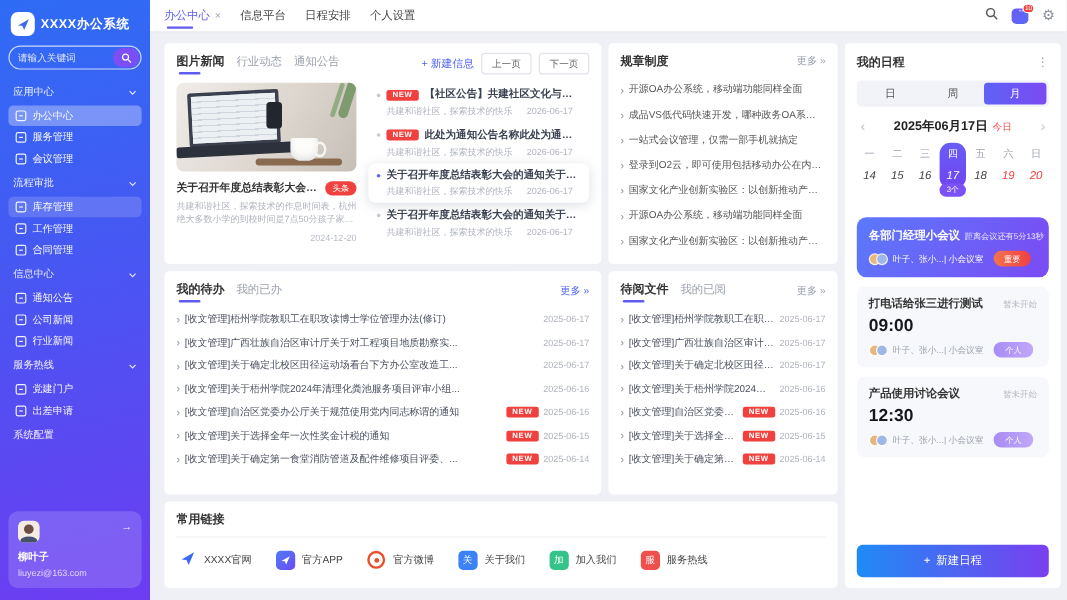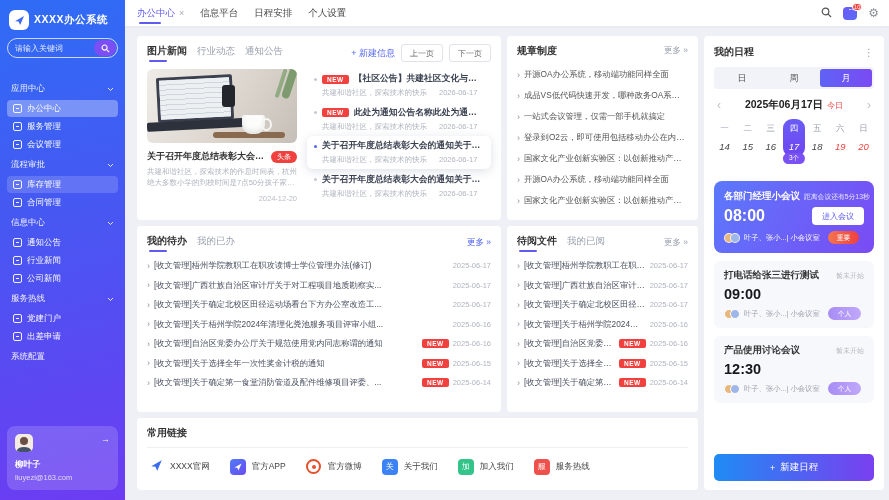--- a/index.html
+++ b/index.html
@@ -4,21 +4,21 @@
 <style>
   * { margin:0; padding:0; box-sizing:border-box; }
   html,body { width:889px; height:500px; overflow:hidden; }
   body { font-family:"Liberation Sans","DejaVu Sans",sans-serif; background:#eef0f5; display:flex; color:#333; }
 
   
   .sidebar { width:125px; flex:0 0 125px; background:linear-gradient(168deg,#2e6cf5 0%,#4a55f2 48%,#6d3cf2 100%); color:#fff; display:flex; flex-direction:column; padding:8px 7px 10px; position:relative; }
   .logo-row { display:flex; align-items:center; gap:5px; padding:2px 2px 8px; }
   .logo-box { width:20px; height:20px; background:#fff; border-radius:6px; display:flex; align-items:center; justify-content:center; flex:0 0 20px; }
   .logo-title { font-size:10.5px; font-weight:bold; letter-spacing:.5px; white-space:nowrap; }
-  .search { height:20px; border:1px solid rgba(255,255,255,.75); border-radius:10px; display:flex; align-items:center; padding:1px; margin-bottom:20px; }
+  .search { height:20px; border:1px solid rgba(255,255,255,.75); border-radius:10px; display:flex; align-items:center; padding:1px; margin-bottom:8px; }
   .search input { flex:1; min-width:0; background:transparent; border:none; outline:none; color:#fff; font-size:8px; padding:0 6px; font-family:inherit; }
   .search input::placeholder { color:rgba(255,255,255,.85); }
   .search-btn { width:22px; height:16px; border:none; background:#7b4ff5; border-radius:8px; display:flex; align-items:center; justify-content:center; cursor:pointer; flex:0 0 22px; }
   nav { flex:1; min-height:0; }
   .sec { display:flex; align-items:center; justify-content:space-between; font-size:8.5px; color:rgba(255,255,255,.9); padding:5px 4px 4px; }
   .side-item { display:flex; align-items:center; gap:5px; height:17px; padding:0 6px; border-radius:4px; font-size:8.5px; color:rgba(255,255,255,.96); margin:1px 0; white-space:nowrap; }
   .side-item.active1 { background:rgba(255,255,255,.32); }
   .side-item.active2 { background:rgba(255,255,255,.16); }
   .mini-icon { width:9px; height:9px; border:1px solid rgba(255,255,255,.92); border-radius:2px; position:relative; flex:0 0 9px; }
   .mini-icon::after { content:""; position:absolute; left:2px; right:2px; top:3px; border-top:1px solid rgba(255,255,255,.92); }
@@ -205,40 +205,44 @@
       <span><svg width="7" height="5" viewBox="0 0 7 5">
             <path d="M1 1l2.5 2.5L6 1" stroke="rgba(255,255,255,.85)" fill="none"></path>
           </svg></span>
     </div>
     <div class="side-item active2">
       <span class="mini-icon"></span>
       <span>库存管理</span>
     </div>
     <div class="side-item">
       <span class="mini-icon"></span>
+      <span>工作管理</span>
+    </div>
+    <div class="side-item">
+      <span class="mini-icon"></span>
       <span>合同管理</span>
     </div>
 
     <div class="sec">
       <span>信息中心</span>
       <span><svg width="7" height="5" viewBox="0 0 7 5">
             <path d="M1 1l2.5 2.5L6 1" stroke="rgba(255,255,255,.85)" fill="none"></path>
           </svg></span>
     </div>
     <div class="side-item">
       <span class="mini-icon"></span>
       <span>通知公告</span>
     </div>
     <div class="side-item">
       <span class="mini-icon"></span>
+      <span>公司新闻</span>
+    </div>
+    <div class="side-item">
+      <span class="mini-icon"></span>
       <span>行业新闻</span>
-    </div>
-    <div class="side-item">
-      <span class="mini-icon"></span>
-      <span>公司新闻</span>
     </div>
 
     <div class="sec">
       <span>服务热线</span>
       <span><svg width="7" height="5" viewBox="0 0 7 5">
             <path d="M1 1l2.5 2.5L6 1" stroke="rgba(255,255,255,.85)" fill="none"></path>
           </svg></span>
     </div>
     <div class="side-item">
       <span class="mini-icon"></span>
@@ -588,24 +592,20 @@
             <span class="cal-w">日</span>
             <span class="cal-d red">20</span>
           </div>
       </div>
 
       <div class="meet-card">
         <div class="mc-r1">
           <span class="mc-title">各部门经理小会议</span>
           <span class="mc-count">距离会议还有5分13秒</span>
         </div>
-        <div class="mc-r2">
-          <span class="mc-time">08:00</span>
-          <button class="join-btn">进入会议</button>
-        </div>
         <div class="mc-r3">
           <span class="avs">
               <span class="av av1"></span>
               <span class="av av2"></span>
             </span>
           <span>叶子、张小...| 小会议室</span>
           <span class="tag-imp">重要</span>
         </div>
       </div>
 

